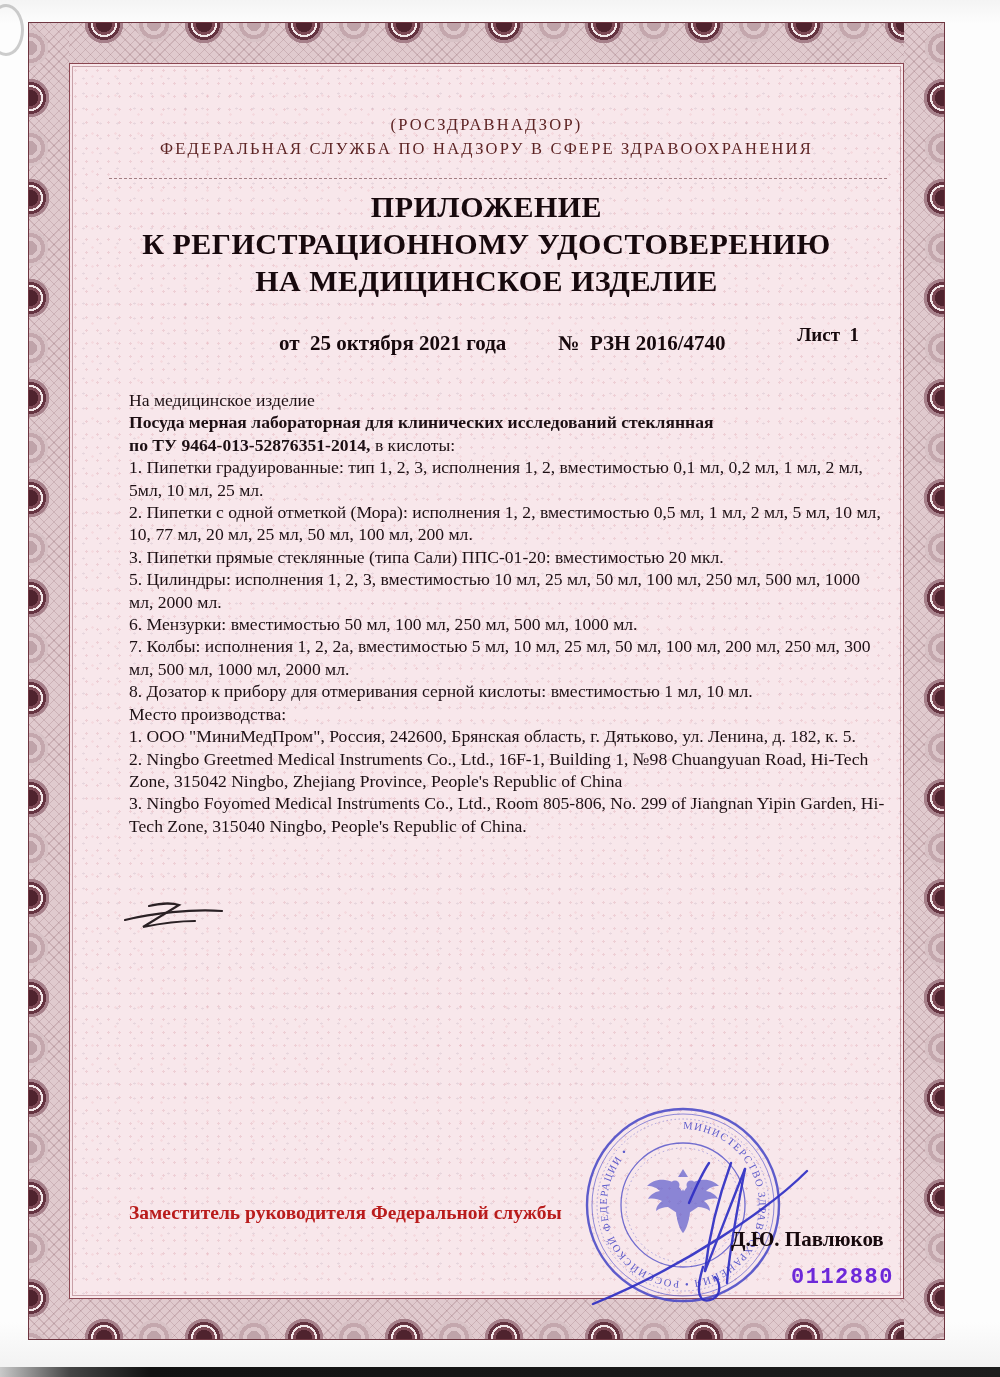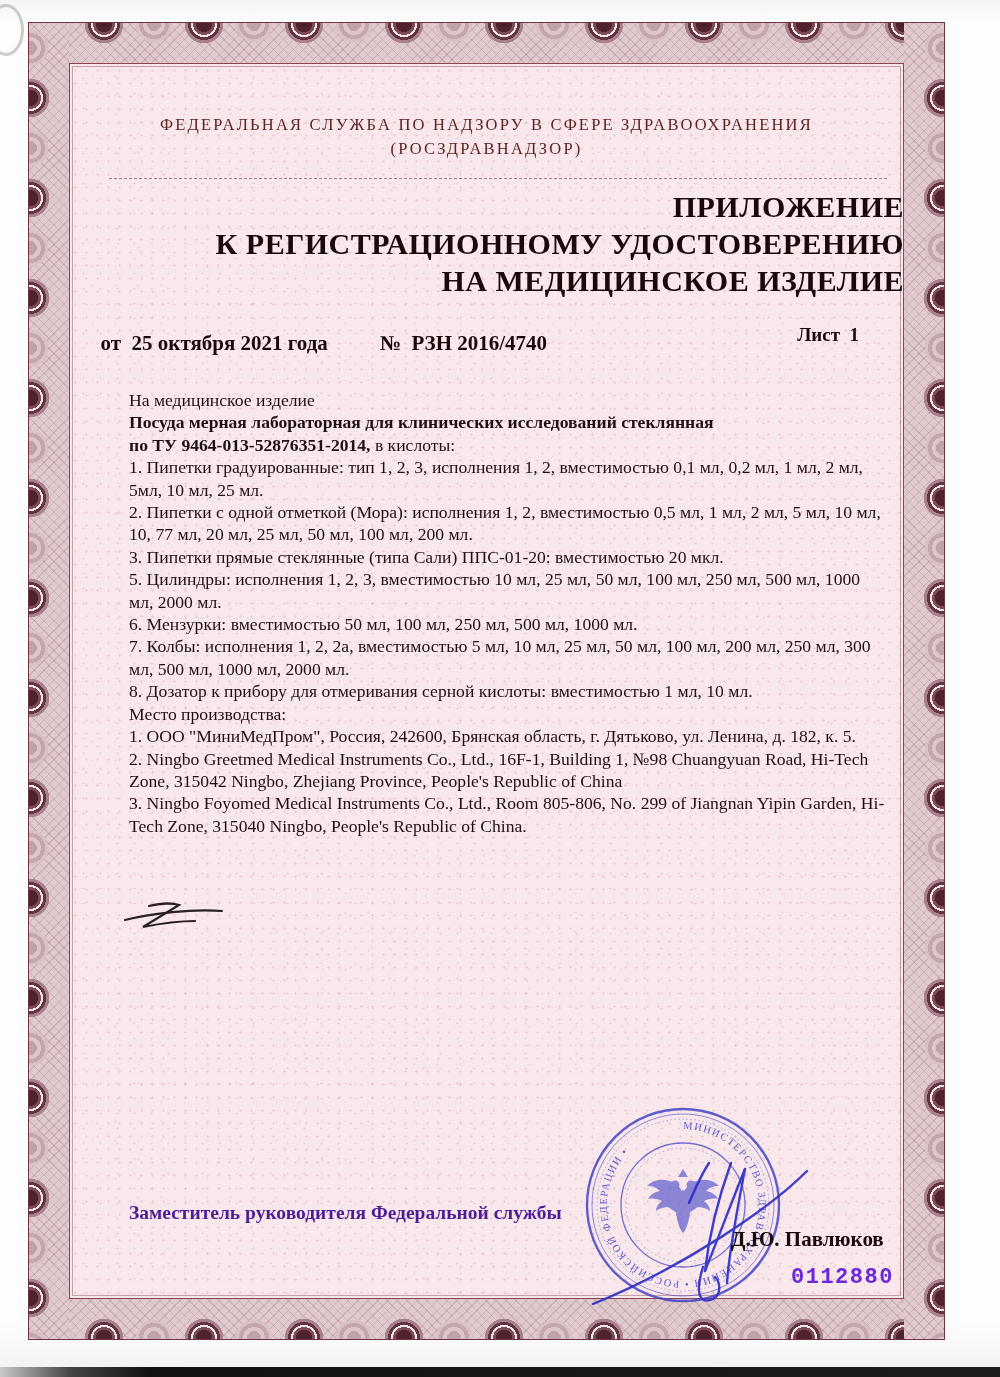--- a/index.html
+++ b/index.html
@@ -63,33 +63,33 @@
       radial-gradient(rgba(125,110,135,.14) 1px,rgba(0,0,0,0) 1.3px),
       radial-gradient(rgba(225,120,140,.12) 1.3px,rgba(0,0,0,0) 1.6px);
     background-size:11px 13px,17px 15px,23px 19px;
     background-position:0 0,5px 7px,11px 3px;}
   .interior::before{content:'';position:absolute;inset:2px;border:1px solid rgba(140,70,82,.45);}
   
   .org-header{position:absolute;top:90px;left:40px;right:40px;text-align:center;
       color:#5d2424;font-size:16.5px;line-height:24px;letter-spacing:2.2px;}
   .separator{position:absolute;top:155px;left:80px;width:778px;height:0;
       border-top:1.5px dashed rgba(92,40,46,.55);}
-  .title-block{position:absolute;top:165px;left:40px;right:40px;text-align:right;
+  .title-block{position:absolute;top:165px;left:40px;right:40px;text-align:center;
       color:#17090d;font-weight:bold;}
   .title-line{font-size:30px;line-height:37px;letter-spacing:.5px;}
-  .date-line{position:absolute;top:283px;left:40px;right:40px;
+  .date-line{position:absolute;top:283px;left:40px;right:40px;text-align:center;
       color:#17090d;font-weight:bold;font-size:21px;white-space:pre-wrap;}
   .date-number{margin-left:52px;}
   .sheet{position:absolute;top:301px;right:85px;color:#17090d;font-weight:bold;
       font-size:19px;white-space:pre-wrap;}
   .body-text{position:absolute;top:366px;left:100px;width:757px;
       color:#1d1014;font-size:17.6px;line-height:22.4px;}
   .body-text p{margin:0;}
   .z-mark{position:absolute;left:92px;top:874px;}
-  .sig-position{position:absolute;top:1176px;left:100px;color:#4c1d95;
+  .sig-position{position:absolute;top:1176px;left:100px;color:#b91c1c;
       font-weight:bold;font-size:19.5px;line-height:28px;}
   .stamp{position:absolute;left:552px;top:1080px;}
   .autograph{position:absolute;left:540px;top:1118px;}
   .sig-name{position:absolute;top:1204px;left:702px;color:#17090d;
       font-weight:bold;font-size:21px;text-align:center;}
   .serial{position:absolute;top:1242px;left:762px;color:#6d28d9;
       font-family:"Liberation Mono","DejaVu Sans Mono",monospace;
       font-weight:bold;font-size:22px;letter-spacing:1.5px;}
 </style>
 </head>
@@ -100,22 +100,22 @@
   <div class="staple"></div>
 
   <div class="cert">
     <div class="bstrip b-top"></div>
     <div class="bstrip b-bottom"></div>
     <div class="bstrip b-left"></div>
     <div class="bstrip b-right"></div>
     <div class="interior"></div>
 
     <div class="org-header">
+      <div>(РОСЗДРАВНАДЗОР)</div>
       <div>ФЕДЕРАЛЬНАЯ СЛУЖБА ПО НАДЗОРУ В СФЕРЕ ЗДРАВООХРАНЕНИЯ</div>
-      <div>(РОСЗДРАВНАДЗОР)</div>
     </div>
 
     <div class="separator"></div>
 
     <div class="title-block">
       <div class="title-line">ПРИЛОЖЕНИЕ</div>
       <div class="title-line">К РЕГИСТРАЦИОННОМУ УДОСТОВЕРЕНИЮ</div>
       <div class="title-line">НА МЕДИЦИНСКОЕ ИЗДЕЛИЕ</div>
     </div>
 

